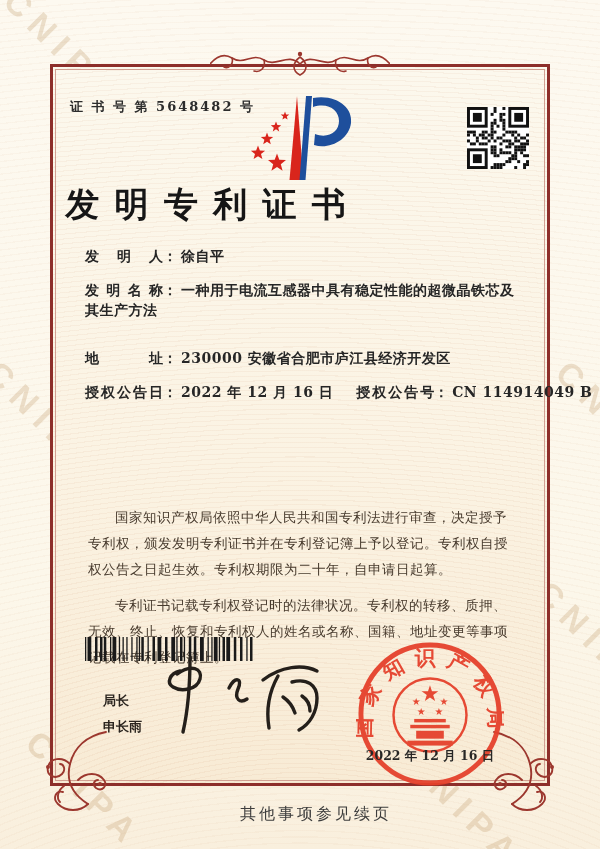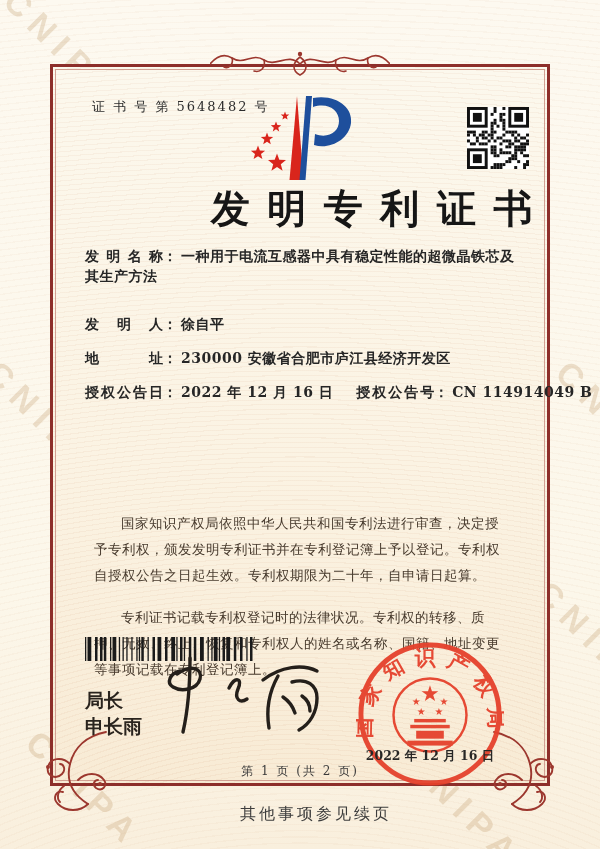--- a/index.html
+++ b/index.html
@@ -13,34 +13,34 @@
       font-family:"Liberation Sans",sans-serif;font-weight:bold;font-size:34px;
       letter-spacing:9px;white-space:nowrap;z-index:1;}
   
   .frame{position:absolute;left:50px;top:64px;width:500px;height:722px;z-index:2;
          border:3px solid #8d2e2a;box-sizing:border-box;
          background:linear-gradient(180deg,#fcf8ed 0%,#fbf3e3 55%,#f8ebd5 100%);}
   .frame::before{content:"";position:absolute;inset:2px;border:1px solid #d2a093;pointer-events:none;}
   .frame::after{content:"";position:absolute;inset:0;pointer-events:none;
          background:repeating-radial-gradient(ellipse 150% 55% at 50% 118%,rgba(198,128,88,0.075) 0 2px,transparent 2px 9px);}
   .abs{position:absolute;z-index:3;}
-  .certno{left:92px;top:98px;font-size:13px;font-weight:400;letter-spacing:2px;color:#2c2c2c;}
-  .title{left:50px;top:182px;width:500px;text-align:right;font-size:39px;font-weight:700;
+  .certno{left:70px;top:98px;font-size:13px;font-weight:700;letter-spacing:2px;color:#2c2c2c;}
+  .title{left:50px;top:182px;width:500px;text-align:left;font-size:34px;font-weight:700;
          color:#161616;letter-spacing:0.45em;text-indent:0.45em;}
   .fields{left:85px;top:246px;width:436px;font-size:14px;font-weight:600;color:#262626;}
   .frow{margin-bottom:14px;line-height:20px;white-space:nowrap;}
   .frow.first{margin-bottom:28px;white-space:normal;}
   .flabel{display:inline-block;width:78px;text-align:justify;text-align-last:justify;vertical-align:top;}
   .fcolon{display:inline-block;vertical-align:top;}
   .fvalue{display:inline;margin-left:4px;letter-spacing:0.5px;}
   .pair2{margin-left:18px;}
   .paras{left:78px;top:494px;width:446px;font-size:13.5px;line-height:26px;color:#473a2d;}
-  .paras p{margin:16px;text-indent:2em;letter-spacing:0.5px;}
-  .officer{left:85px;top:688px;font-family:"Liberation Sans","DejaVu Sans",sans-serif;
-           font-weight:bold;font-size:19px;color:#2a241e;line-height:26px;}
+  .paras p{margin:10px;text-indent:2em;letter-spacing:0.5px;}
+  .officer{left:103px;top:688px;font-family:"Liberation Sans","DejaVu Sans",sans-serif;
+           font-weight:bold;font-size:13px;color:#2a241e;line-height:26px;}
   .pagefoot{left:50px;top:763px;width:500px;text-align:center;font-size:12px;color:#3a3a3a;letter-spacing:2px;}
   .contnote{left:16px;top:804px;width:600px;text-align:center;font-size:16px;color:#3d3d3d;letter-spacing:3px;z-index:3;}
   .qrbox{left:467px;top:107px;width:62px;height:62px;background:#fff;padding:0;}
   .seal-svg{left:356px;top:640px;width:148px;height:148px;opacity:0.95;}
   .sig-svg{left:145px;top:652px;width:190px;height:95px;}
   .logo-svg{left:235px;top:90px;width:130px;height:96px;}
   .orn-top{left:210px;top:47px;width:180px;height:34px;}
   .orn-bl{left:30px;top:726px;width:82px;height:88px;}
   .orn-br{left:488px;top:726px;width:82px;height:88px;transform:scaleX(-1);}
   .barcode{left:85px;top:637px;width:172px;height:24px;}
@@ -245,25 +245,25 @@
           <rect x="0" y="42" width="21" height="21" fill="#111"></rect>
           <rect x="3" y="45" width="15" height="15" fill="#fff"></rect>
           <rect x="6" y="48" width="9" height="9" fill="#111"></rect>
         </g>
       </svg>
   </div>
 
   <div class="abs title">发明专利证书</div>
 
   <div class="abs fields">
+    <div class="frow">
+      <span class="flabel">发明人</span><span class="fcolon">：</span><span class="fvalue">徐自平</span>
+    </div>
     <div class="frow first">
       <span class="flabel">发明名称</span><span class="fcolon">：</span><span class="fvalue">一种用于电流互感器中具有稳定性能的超微晶铁芯及其生产方法</span>
-    </div>
-    <div class="frow">
-      <span class="flabel">发明人</span><span class="fcolon">：</span><span class="fvalue">徐自平</span>
     </div>
     <div class="frow">
       <span class="flabel">地址</span><span class="fcolon">：</span><span class="fvalue">230000 安徽省合肥市庐江县经济开发区</span>
     </div>
     <div class="frow">
       <span><span class="flabel">授权公告日</span><span class="fcolon">：</span><span class="fvalue">2022 年 12 月 16 日</span></span>
       <span class="pair2"><span class="flabel">授权公告号</span><span class="fcolon">：</span><span class="fvalue">CN 114914049 B</span></span>
     </div>
   </div>
 
@@ -344,16 +344,15 @@
       <text x="66" y="76" font-size="10" text-anchor="middle" fill="#e5412c">★</text>
       <text x="84" y="76" font-size="10" text-anchor="middle" fill="#e5412c">★</text>
       <rect x="59" y="80" width="32" height="3.5" fill="#e5412c"></rect>
       <rect x="55" y="86" width="40" height="3.5" fill="#e5412c"></rect>
       <rect x="61" y="92" width="28" height="8" fill="#e5412c"></rect>
       <rect x="52" y="102" width="46" height="5" fill="#e5412c"></rect>
     </g>
     <text x="75" y="122" font-size="13" font-weight="bold" fill="#1c1c1c" text-anchor="middle" textLength="130" lengthAdjust="spacingAndGlyphs">2022 年 12 月 16 日</text>
   </svg>
 
-  <div class="abs pagefoot">第 1 页 (共 2 页)</div>
   <div class="abs contnote">其他事项参见续页</div>
 
 </div>
 
 </body></html>

